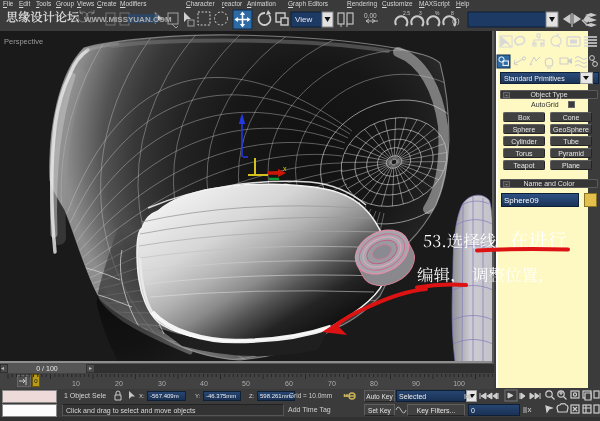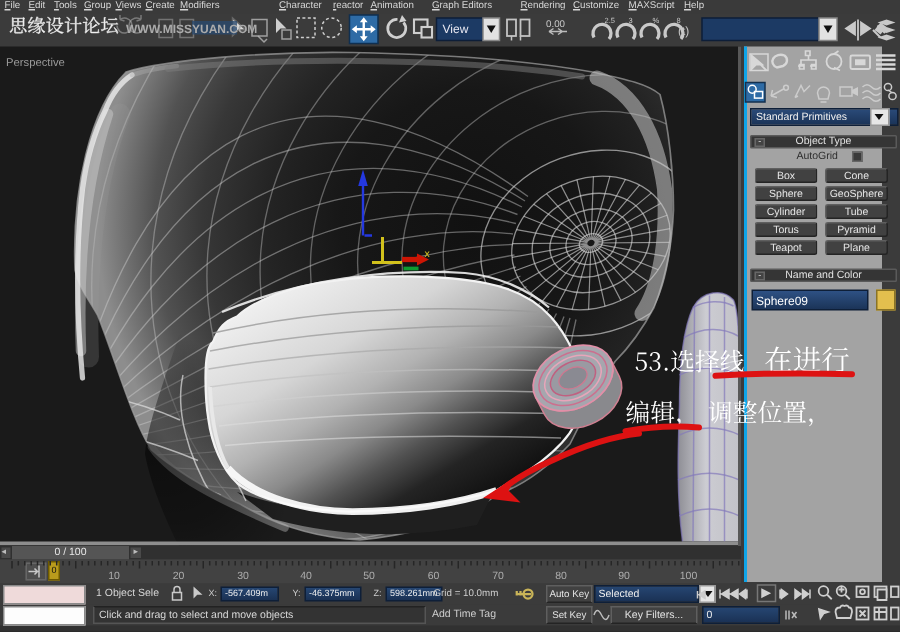--- a/index.html
+++ b/index.html
@@ -1,20 +1,20 @@
 <!DOCTYPE html>
 <html><head><meta charset="utf-8"><style>
 *{margin:0;padding:0;box-sizing:border-box}
 body{width:600px;height:421px;overflow:hidden;background:#3b3b3b;
   font-family:"Liberation Sans",sans-serif;position:relative}
 .ab{position:absolute}
 .menu{left:0;top:0;width:600px;height:9px;background:#3a3a3a;color:#d6d6d6;font-size:6.5px;letter-spacing:-0.3px}
 .menu span{position:absolute;top:0px;letter-spacing:0;white-space:nowrap}
 .vp{left:0;top:31px;width:494px;height:333px;background:#1a1a1a}
-.panel{left:496px;top:31px;width:92px;height:357px;background:#a3a3a3;border-left:2px solid #0ea5e9}
+.panel{left:496px;top:31px;width:92px;height:357px;background:#fef9c3;border-left:2px solid #ffffff}
 .btn{position:absolute;background:#414141;border:1px solid #5f5f5f;border-bottom-color:#242424;border-right-color:#242424;color:#e6e6e6;font-size:7px;text-align:center;line-height:9px;border-radius:2px}
 .roll{position:absolute;left:2px;width:98px;height:9px;background:#353535;border:1px solid #5a5a5a;color:#e2e2e2;font-size:7px;text-align:center;line-height:8px;border-radius:1px}
 .dda{position:absolute;background:#e6e6e6;border:1px solid #999;}
 .dda:after{content:"";position:absolute;left:2px;top:3px;border:3px solid transparent;border-top:4px solid #111}
 .f6{font-size:6px}
 .sbar1{left:0;top:389px;width:600px;height:14px;background:#3b3b3b;color:#d0d0d0}
 .sbar2{left:0;top:403px;width:600px;height:15px;background:#3b3b3b;color:#d0d0d0}
 .field{position:absolute;background:linear-gradient(#264672,#1a3154);border:1px solid #0e1f38;color:#eee;font-size:6px;line-height:8px;padding-left:2px;white-space:nowrap;overflow:hidden}
 </style></head><body>
 <div class="ab menu">

